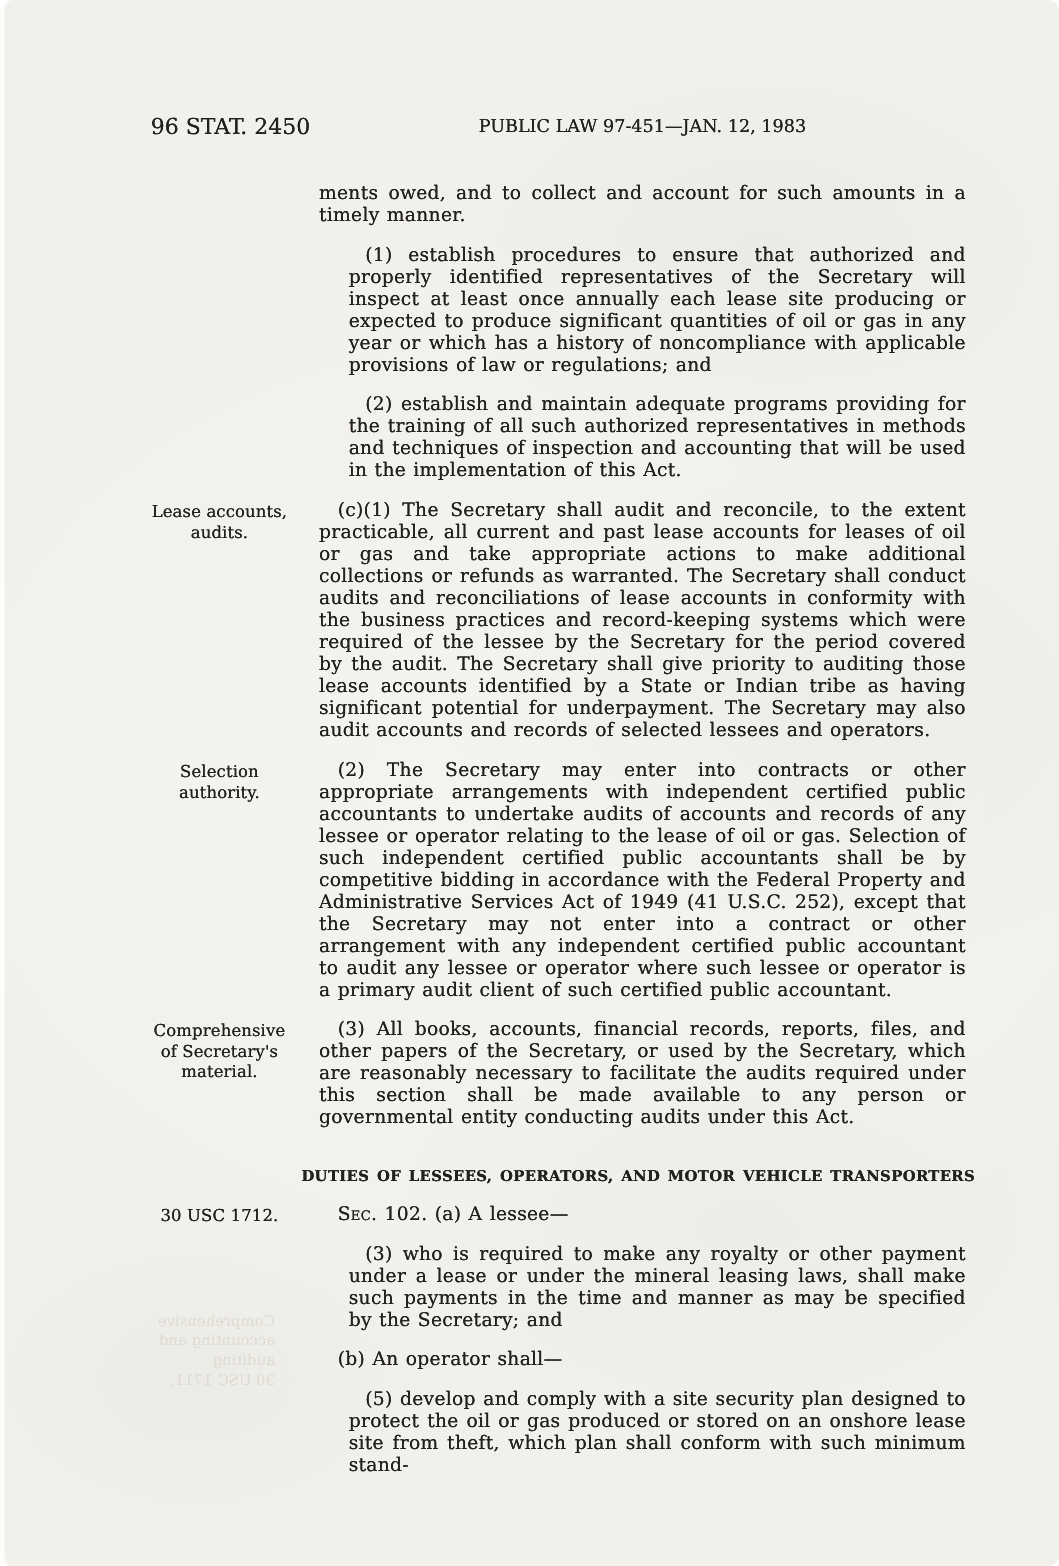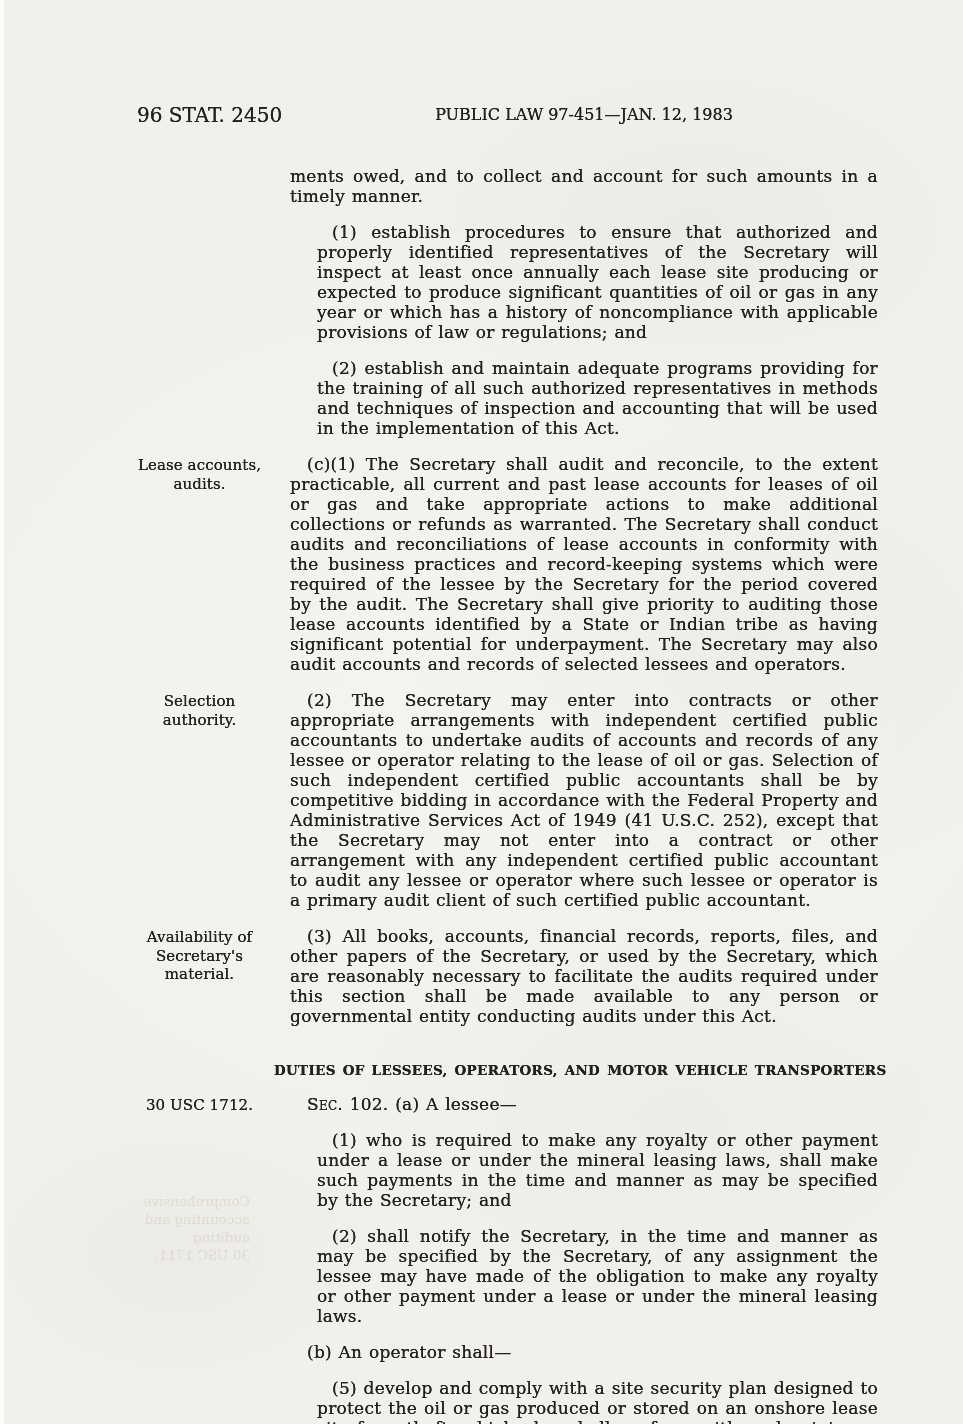--- a/index.html
+++ b/index.html
@@ -5,20 +5,21 @@
   html,body{margin:0;padding:0;background:#ffffff;}
   .page{
     position:relative;
     width:963px;height:1424px;
     box-sizing:border-box;
     background-color:#f1f0eb;
     border-left:4px solid #fcfcfa;
     font-family:"DejaVu Serif","Liberation Serif",serif;
     color:#22211e;
     overflow:hidden;
+    border-radius:11px;
   }
   
   .page::before{
     content:"";position:absolute;inset:0;pointer-events:none;
     background:
       radial-gradient(420px 260px at 72% 16%, rgba(140,138,128,0.055), transparent 70%),
       radial-gradient(500px 340px at 78% 45%, rgba(140,138,128,0.05), transparent 70%),
       radial-gradient(460px 300px at 70% 78%, rgba(140,138,128,0.045), transparent 70%),
       radial-gradient(300px 200px at 18% 88%, rgba(140,138,128,0.05), transparent 70%),
       radial-gradient(900px 700px at 50% 50%, rgba(255,255,255,0.25), transparent 80%);
@@ -89,31 +90,30 @@
       <div class="margin-note">Lease accounts, audits.</div>
       <p class="sub">(c)(1) The Secretary shall audit and reconcile, to the extent practicable, all current and past lease accounts for leases of oil or gas and take appropriate actions to make additional collections or refunds as warranted. The Secretary shall conduct audits and reconciliations of lease accounts in conformity with the business practices and record-keeping systems which were required of the lessee by the Secretary for the period covered by the audit. The Secretary shall give priority to auditing those lease accounts identified by a State or Indian tribe as having significant potential for underpayment. The Secretary may also audit accounts and records of selected lessees and operators.</p>
     </div>
 
     <div class="block">
       <div class="margin-note">Selection authority.</div>
       <p class="sub">(2) The Secretary may enter into contracts or other appropriate arrangements with independent certified public accountants to undertake audits of accounts and records of any lessee or operator relating to the lease of oil or gas. Selection of such independent certified public accountants shall be by competitive bidding in accordance with the Federal Property and Administrative Services Act of 1949 (41 U.S.C. 252), except that the Secretary may not enter into a contract or other arrangement with any independent certified public accountant to audit any lessee or operator where such lessee or operator is a primary audit client of such certified public accountant.</p>
     </div>
 
     <div class="block">
-      <div class="margin-note">Availability of Secretary's material.</div>
+      <div class="margin-note">Comprehensive of Secretary's material.</div>
       <p class="sub">(3) All books, accounts, financial records, reports, files, and other papers of the Secretary, or used by the Secretary, which are reasonably necessary to facilitate the audits required under this section shall be made available to any person or governmental entity conducting audits under this Act.</p>
     </div>
 
     <div class="crossheading">DUTIES OF LESSEES, OPERATORS, AND MOTOR VEHICLE TRANSPORTERS</div>
 
     <div class="block">
       <div class="margin-note">30 USC 1712.</div>
       <p class="sub"><span class="sc">Sec.</span><span> 102. (a) A lessee—</span></p>
-      <p class="item">(1) who is required to make any royalty or other payment under a lease or under the mineral leasing laws, shall make such payments in the time and manner as may be specified by the Secretary; and</p>
-      <p class="item">(2) shall notify the Secretary, in the time and manner as may be specified by the Secretary, of any assignment the lessee may have made of the obligation to make any royalty or other payment under a lease or under the mineral leasing laws.</p>
+      <p class="item">(3) who is required to make any royalty or other payment under a lease or under the mineral leasing laws, shall make such payments in the time and manner as may be specified by the Secretary; and</p>
       <p class="sub">(b) An operator shall—</p>
       <p class="item">(5) develop and comply with a site security plan designed to protect the oil or gas produced or stored on an onshore lease site from theft, which plan shall conform with such minimum stand-</p>
     </div>
 
   </div>
 
   <div class="ghost">
     <span>Comprehensive</span>
     <span>accounting and</span>
     <span>auditing</span>

